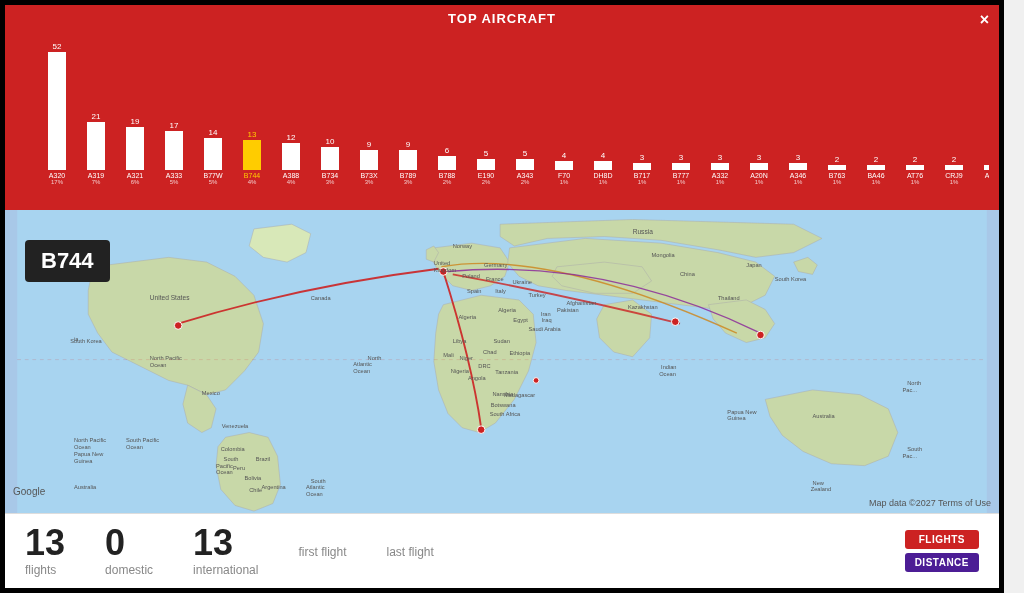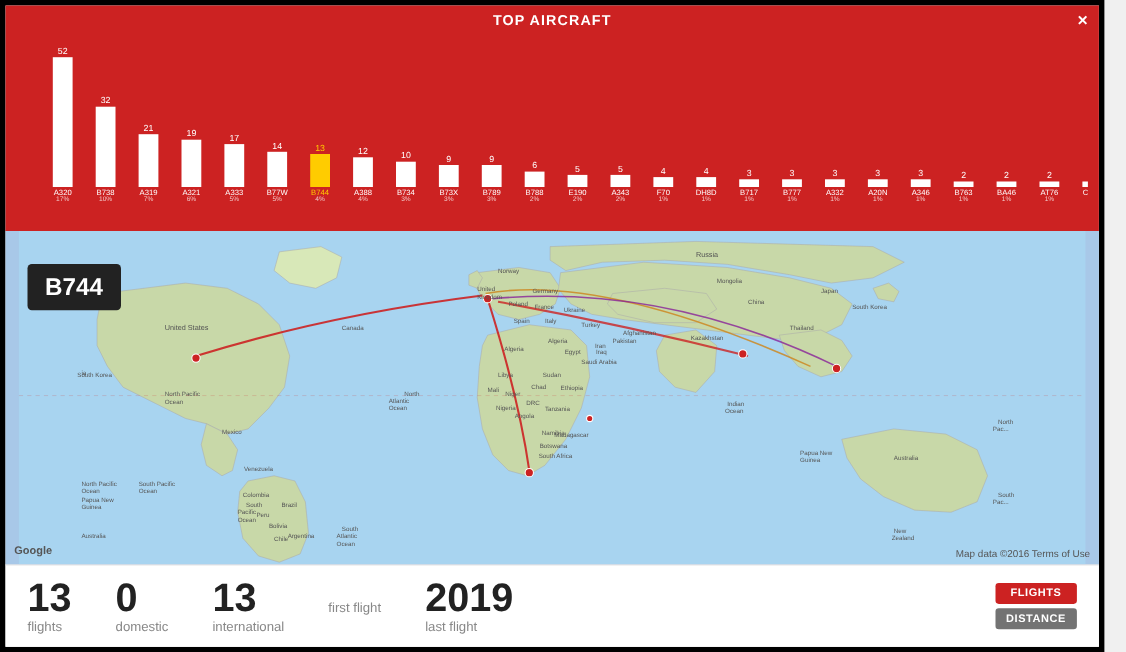--- a/index.html
+++ b/index.html
@@ -144,26 +144,25 @@
       padding: 8px 14px;
       border-radius: 4px;
       cursor: pointer;
       border: none;
       letter-spacing: 0.5px;
       z-index: 10;
     }
 
     .google-label {
       position: absolute;
-      bottom: 6px;
+      bottom: 16px;
       left: 8px;
       font-size: 10px;
       color: #555;
       z-index: 10;
-      font-weight: bold;
     }
 
     .map-data-label {
       position: absolute;
       bottom: 5px;
       right: 8px;
       font-size: 9px;
       color: #555;
       z-index: 10;
     }
@@ -200,21 +199,21 @@
     }
 
     .footer-buttons {
       margin-left: auto;
       display: flex;
       flex-direction: column;
       gap: 4px;
     }
 
     .footer-btn {
-      background: #737373;
+      background: #4c1d95;
       color: #fff;
       font-size: 10px;
       font-weight: bold;
       padding: 4px 10px;
       border-radius: 3px;
       border: none;
       cursor: pointer;
       letter-spacing: 0.5px;
       text-align: center;
       min-width: 70px;
@@ -231,26 +230,20 @@
 
   <div class="chart-section">
     <div class="chart-title">TOP AIRCRAFT</div>
     <button class="close-btn">×</button>
     <div class="chart-bars-container" id="bars-container">
     <div class="bar-item">
       <span class="bar-count">52</span>
       <div class="bar-rect" style="height:118px;"></div>
       <span class="bar-label">A320</span>
       <span class="bar-pct">17%</span>
-    </div>
-        <div class="bar-item">
-      <span class="bar-count">32</span>
-      <div class="bar-rect" style="height:73px;"></div>
-      <span class="bar-label">B738</span>
-      <span class="bar-pct">10%</span>
     </div>
         <div class="bar-item">
       <span class="bar-count">21</span>
       <div class="bar-rect" style="height:48px;"></div>
       <span class="bar-label">A319</span>
       <span class="bar-pct">7%</span>
     </div>
         <div class="bar-item">
       <span class="bar-count">19</span>
       <div class="bar-rect" style="height:43px;"></div>
@@ -554,41 +547,40 @@
 
     
     <div class="aircraft-label">B744</div>
 
     
 
     
     <div class="google-label">Google</div>
 
     
-    <div class="map-data-label">Map data ©2016  Terms of Use</div>
+    <div class="map-data-label">Map data ©2027  Terms of Use</div>
   </div>
 
   <div class="stats-footer">
     <div class="stat-item">
       <span class="stat-number">13</span>
       <span class="stat-label">flights</span>
     </div>
     <div class="stat-item">
       <span class="stat-number">0</span>
       <span class="stat-label">domestic</span>
     </div>
     <div class="stat-item">
       <span class="stat-number">13</span>
       <span class="stat-label">international</span>
     </div>
     <div class="stat-item">
       <span class="stat-label">first flight</span>
     </div>
     <div class="stat-item">
-      <span class="stat-number">2019</span>
       <span class="stat-label">last flight</span>
     </div>
 
     <div class="footer-buttons">
       <button class="footer-btn active">FLIGHTS</button>
       <button class="footer-btn">DISTANCE</button>
     </div>
   </div>
 
 </div>

